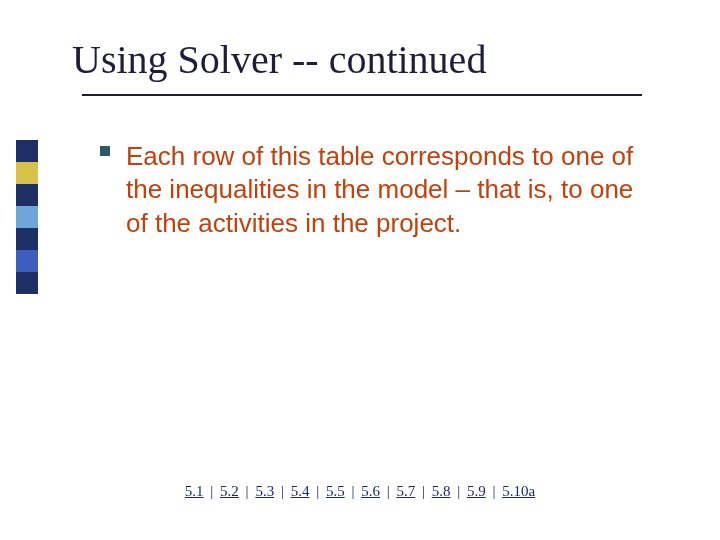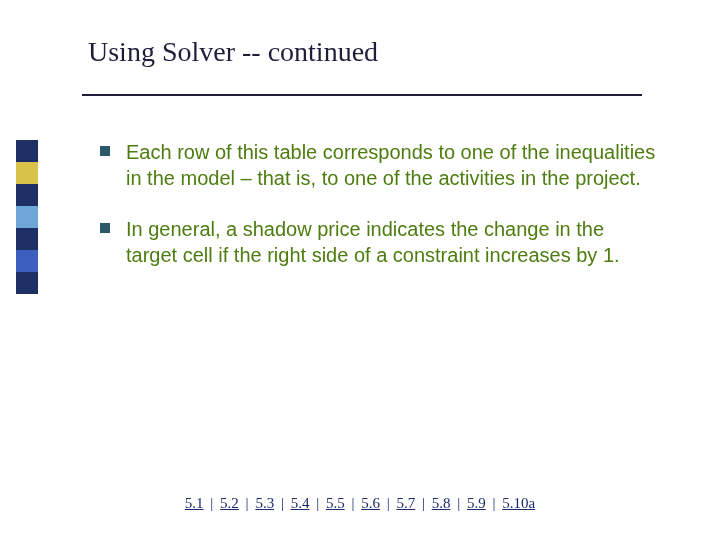--- a/index.html
+++ b/index.html
@@ -23,24 +23,24 @@
     width: 22px;
     height: 22px;
   }
   .sq.navy   { background: #1e2f66; }
   .sq.yellow { background: #d9c24a; }
   .sq.lblue  { background: #6ea6d9; }
   .sq.dblue  { background: #3c5fbf; }
 
   .title {
     position: absolute;
-    left: 88px;
+    left: 72px;
     top: 36px;
     font-family: "Times New Roman", Times, serif;
-    font-size: 28px;
+    font-size: 40px;
     color: #1e1e3a;
     font-weight: 400;
   }
   .underline {
     position: absolute;
     left: 82px;
     top: 94px;
     width: 560px;
     height: 2px;
     background: #1e1e3a;
@@ -60,30 +60,30 @@
   .bullet {
     flex: 0 0 auto;
     width: 10px;
     height: 10px;
     background: #2a5a6a;
     margin-top: 6px;
     margin-right: 16px;
   }
   .text {
     flex: 1 1 auto;
-    font-size: 20px;
+    font-size: 26px;
     line-height: 1.28;
-    color: #4d7c0f;
+    color: #c2410c;
   }
 
   .footer-links {
     position: absolute;
     left: 0;
     right: 0;
-    bottom: 28px;
+    bottom: 40px;
     text-align: center;
     font-family: "Times New Roman", Times, serif;
     font-size: 15px;
     color: #1a2a6a;
   }
   .footer-links .lk {
     text-decoration: underline;
     color: #1a2a6a;
     cursor: pointer;
   }
@@ -108,24 +108,20 @@
   </div>
 
   <h1 class="title">Using Solver -- continued</h1>
   <div class="underline"></div>
 
   <div class="body">
     <div class="item">
       <div class="bullet"></div>
       <div class="text">Each row of this table corresponds to one of the inequalities in the model – that is, to one of the activities in the project.</div>
     </div>
-    <div class="item">
-      <div class="bullet"></div>
-      <div class="text">In general, a shadow price indicates the change in the target cell if the right side of a constraint increases by 1.</div>
-    </div>
   </div>
 
   <div class="footer-links">
     <span class="lk">5.1</span>
     <span class="sep">|</span>
     <span class="lk">5.2</span>
     <span class="sep">|</span>
     <span class="lk">5.3</span>
     <span class="sep">|</span>
     <span class="lk">5.4</span>

